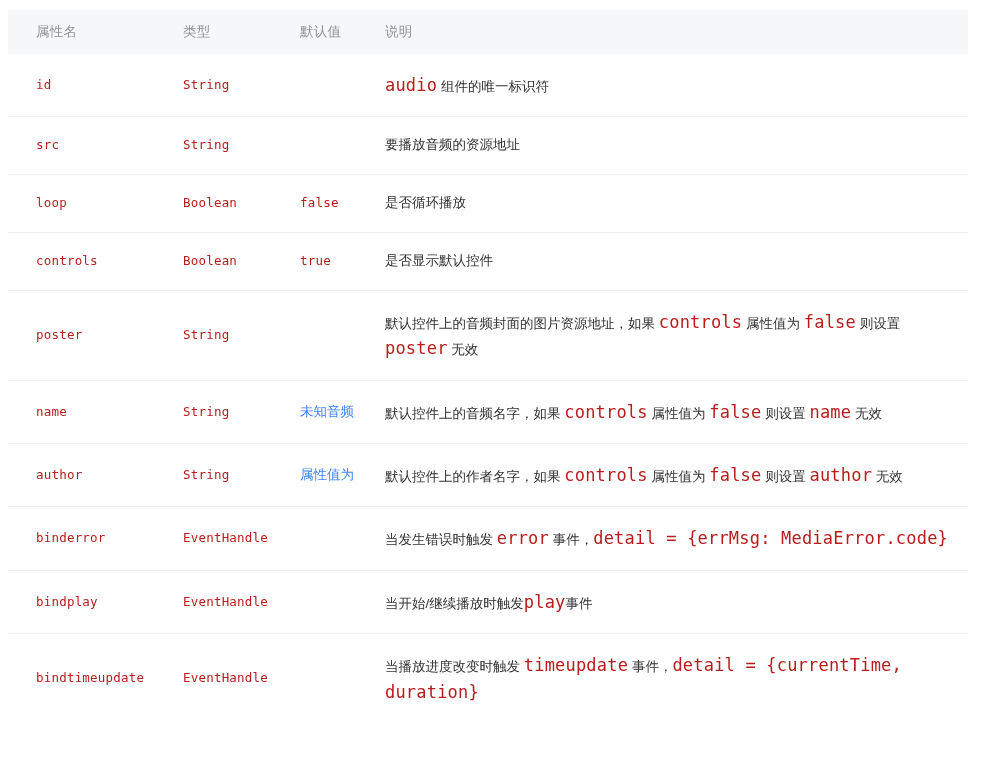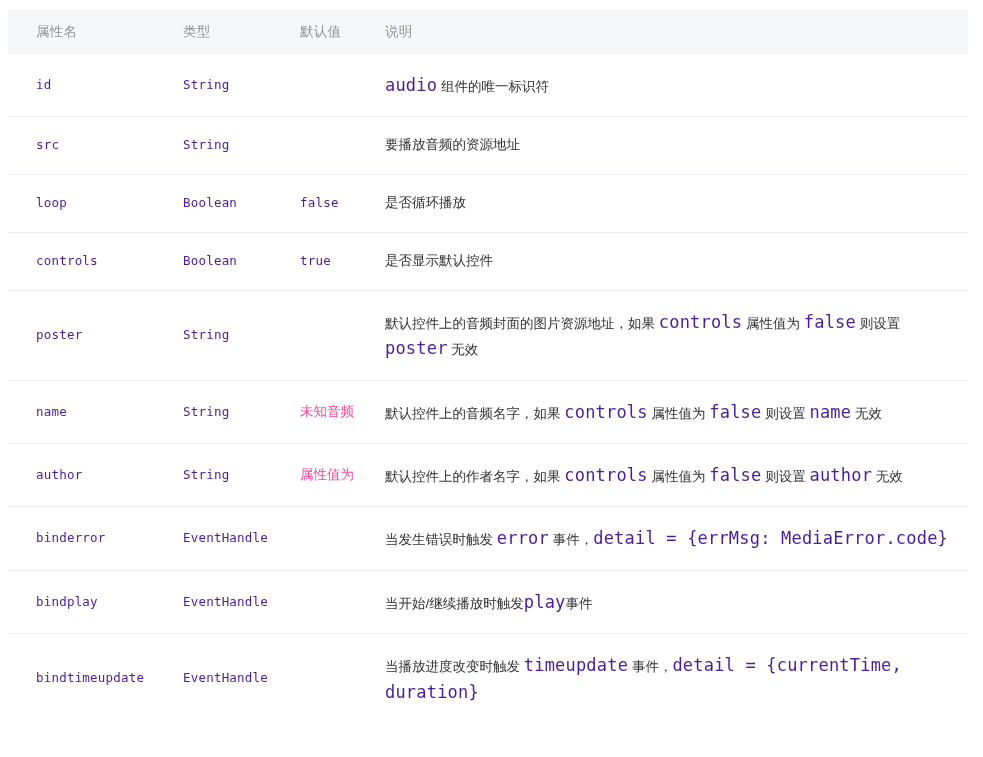--- a/index.html
+++ b/index.html
@@ -63,32 +63,32 @@
   }
   tbody td.col-name    { padding-left: 28px; }
   tbody td.col-type    { padding-left: 17px; }
   tbody td.col-default { padding-left: 13px; }
   tbody td.col-desc    { padding-left: 8px; }
 
   
   .mono {
     font-family: "DejaVu Sans Mono", "Liberation Mono", monospace;
     font-size: 12.5px;
-    color: #4c1d95;
+    color: #b91c1c;
     letter-spacing: 0.2px;
   }
   .col-name .mono,
   .col-type .mono,
   .col-default .mono {
     font-size: 12.5px;
   }
   .col-default .cjk {
     font-family: "Liberation Sans", sans-serif;
     font-size: 13.5px;
-    color: #ec4899;
+    color: #3b82f6;
     word-break: break-all;
     display: block;
   }
   .col-desc {
     font-family: "Liberation Sans", sans-serif;
     font-size: 13.5px;
     color: #303133;
   }
   .col-desc .mono {
     font-size: 17px;

